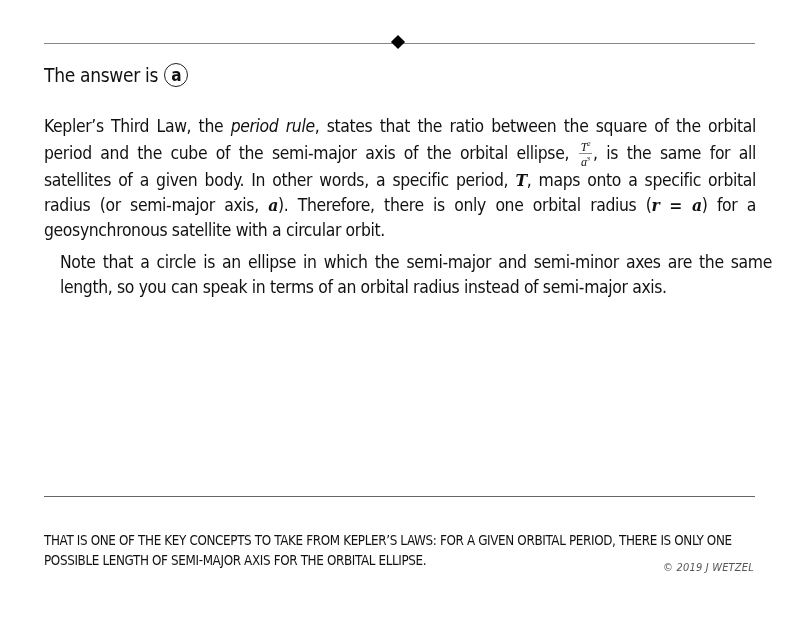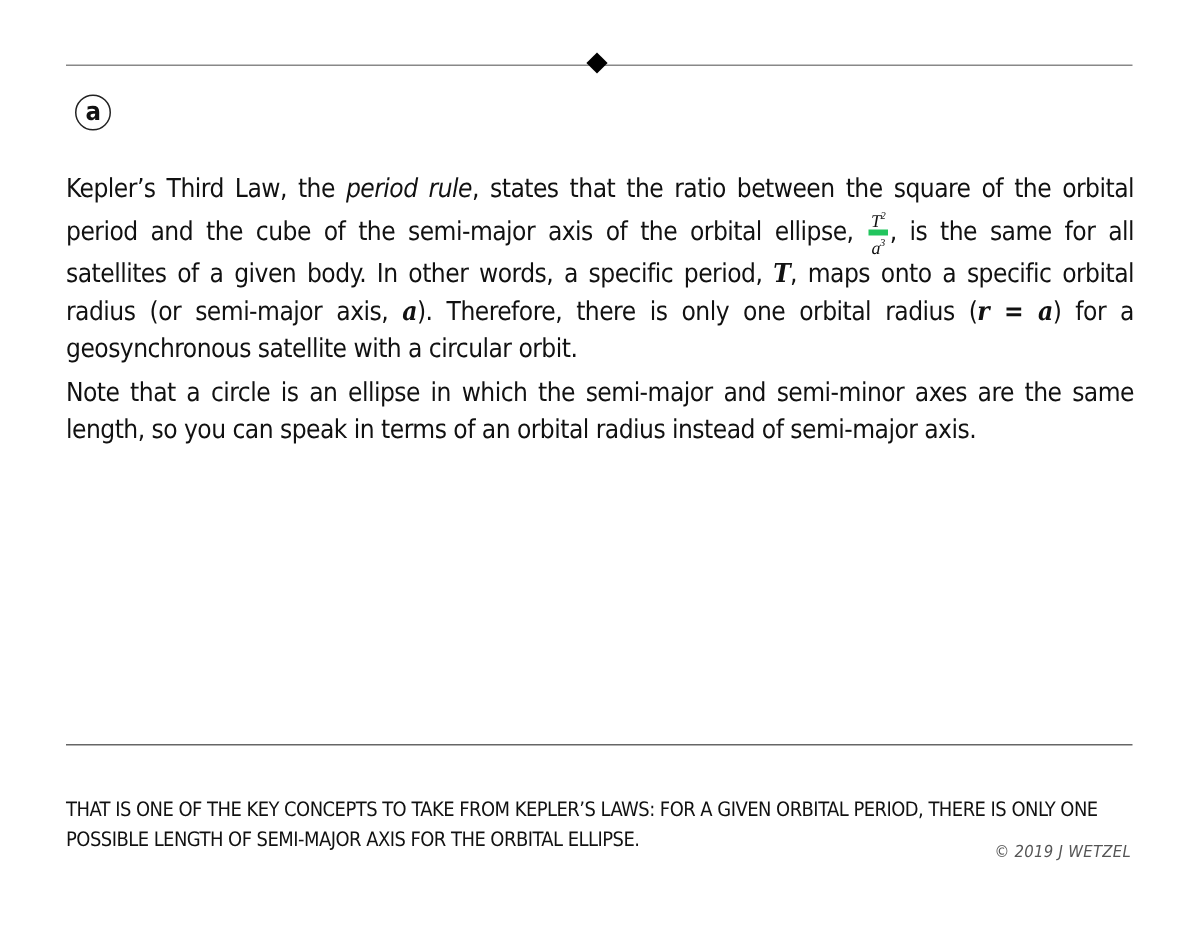--- a/index.html
+++ b/index.html
@@ -22,28 +22,28 @@
     .answer .circle {
       display: inline-flex; align-items: center; justify-content: center;
       width: 22px; height: 22px; border: 1px solid #222; border-radius: 50%;
       margin-left: 6px; font-weight: bold; font-size: 17px; line-height: 1;
     }
     .para {
       position: absolute; left: 44px; width: 712px; font-size: 17.4px; line-height: 25px;
       text-align: justify; letter-spacing: -0.35px; font-stretch: condensed;
     }
     .p1 { top: 114px; }
-    .p2 { top: 250px; }
+    .p2 { top: 250px; margin-left: 16px; }
     .serif-var { font-family: "DejaVu Serif", "Liberation Serif", serif; font-style: italic; font-weight: bold; }
     .frac {
       display: inline-block; vertical-align: middle; text-align: center;
       font-family: "Liberation Serif", serif; font-style: italic; font-size: 12px; line-height: 11px;
       margin: 0 1px;
     }
-    .frac .num { display: block; border-bottom: 4px solid #22c55e; padding: 0 2px; }
+    .frac .num { display: block; border-bottom: 1px solid #22c55e; padding: 0 2px; }
     .frac .den { display: block; }
     .frac sup { font-size: 7px; }
     .bottom-rule {
       position: absolute; left: 44px; top: 496px; width: 711px; height: 1px; background: #666;
     }
     .summary {
       position: absolute; left: 44px; top: 507px; width: 712px; font-size: 13.3px; line-height: 20px;
       letter-spacing: -0.35px; text-transform: uppercase; margin-top: 24px;
     }
     .copyright {
@@ -51,20 +51,21 @@
       letter-spacing: 0.2px;
     }
   </style>
 </head>
 <body>
 
 <div class="top-rule"></div>
 <div class="diamond"></div>
 
 <div class="answer">
+  <span>The answer is</span>
   <span class="circle">a</span>
 </div>
 
 <div class="para p1"><span>Kepler’s Third Law, the </span><em>period rule</em><span>, states that the ratio between the square of the orbital period and the cube of the semi-major axis of the orbital ellipse, </span><span class="frac"><span class="num"><span>T</span><sup>2</sup></span><span class="den"><span>a</span><sup>3</sup></span></span><span>, is the same for all satellites of a given body.  In other words, a specific period, </span><span class="serif-var">T</span><span>, maps onto a specific orbital radius (or semi-major axis, </span><span class="serif-var">a</span><span>).  Therefore, there is only one orbital radius (</span><span class="serif-var">r = a</span><span>) for a geosynchronous satellite with a circular orbit.</span></div>
 
 <div class="para p2">Note that a circle is an ellipse in which the semi-major and semi-minor axes are the same length, so you can speak in terms of an orbital radius instead of semi-major axis.</div>
 
 <div class="bottom-rule"></div>
 
 <div class="summary">THAT IS ONE OF THE KEY CONCEPTS TO TAKE FROM KEPLER’S LAWS:  FOR A GIVEN ORBITAL PERIOD, THERE IS ONLY ONE POSSIBLE LENGTH OF SEMI-MAJOR AXIS FOR THE ORBITAL ELLIPSE.</div>

